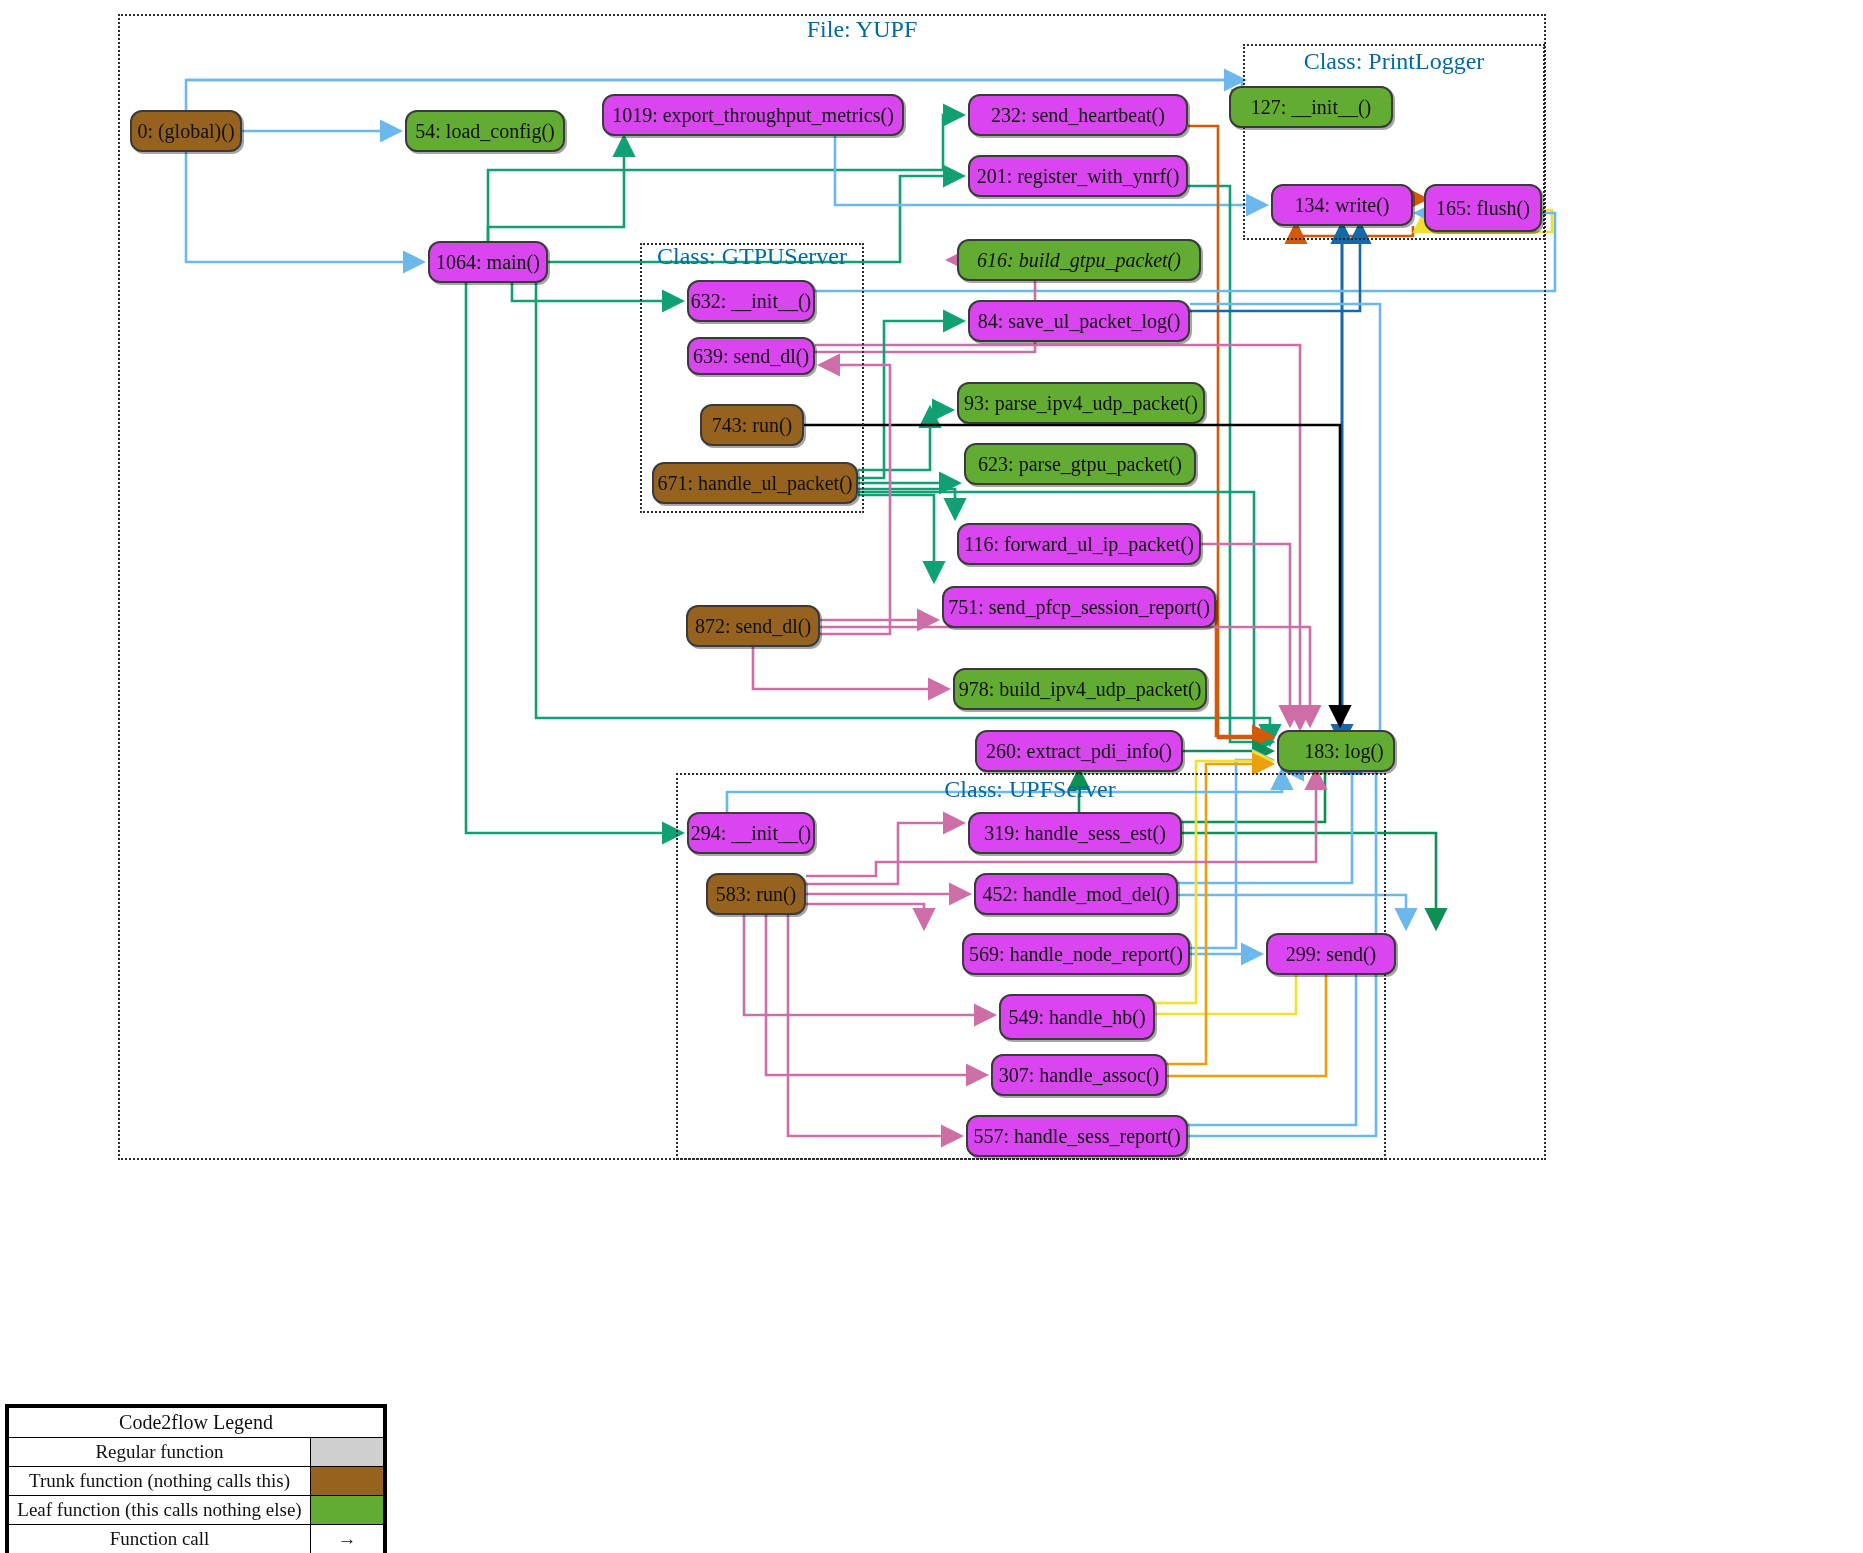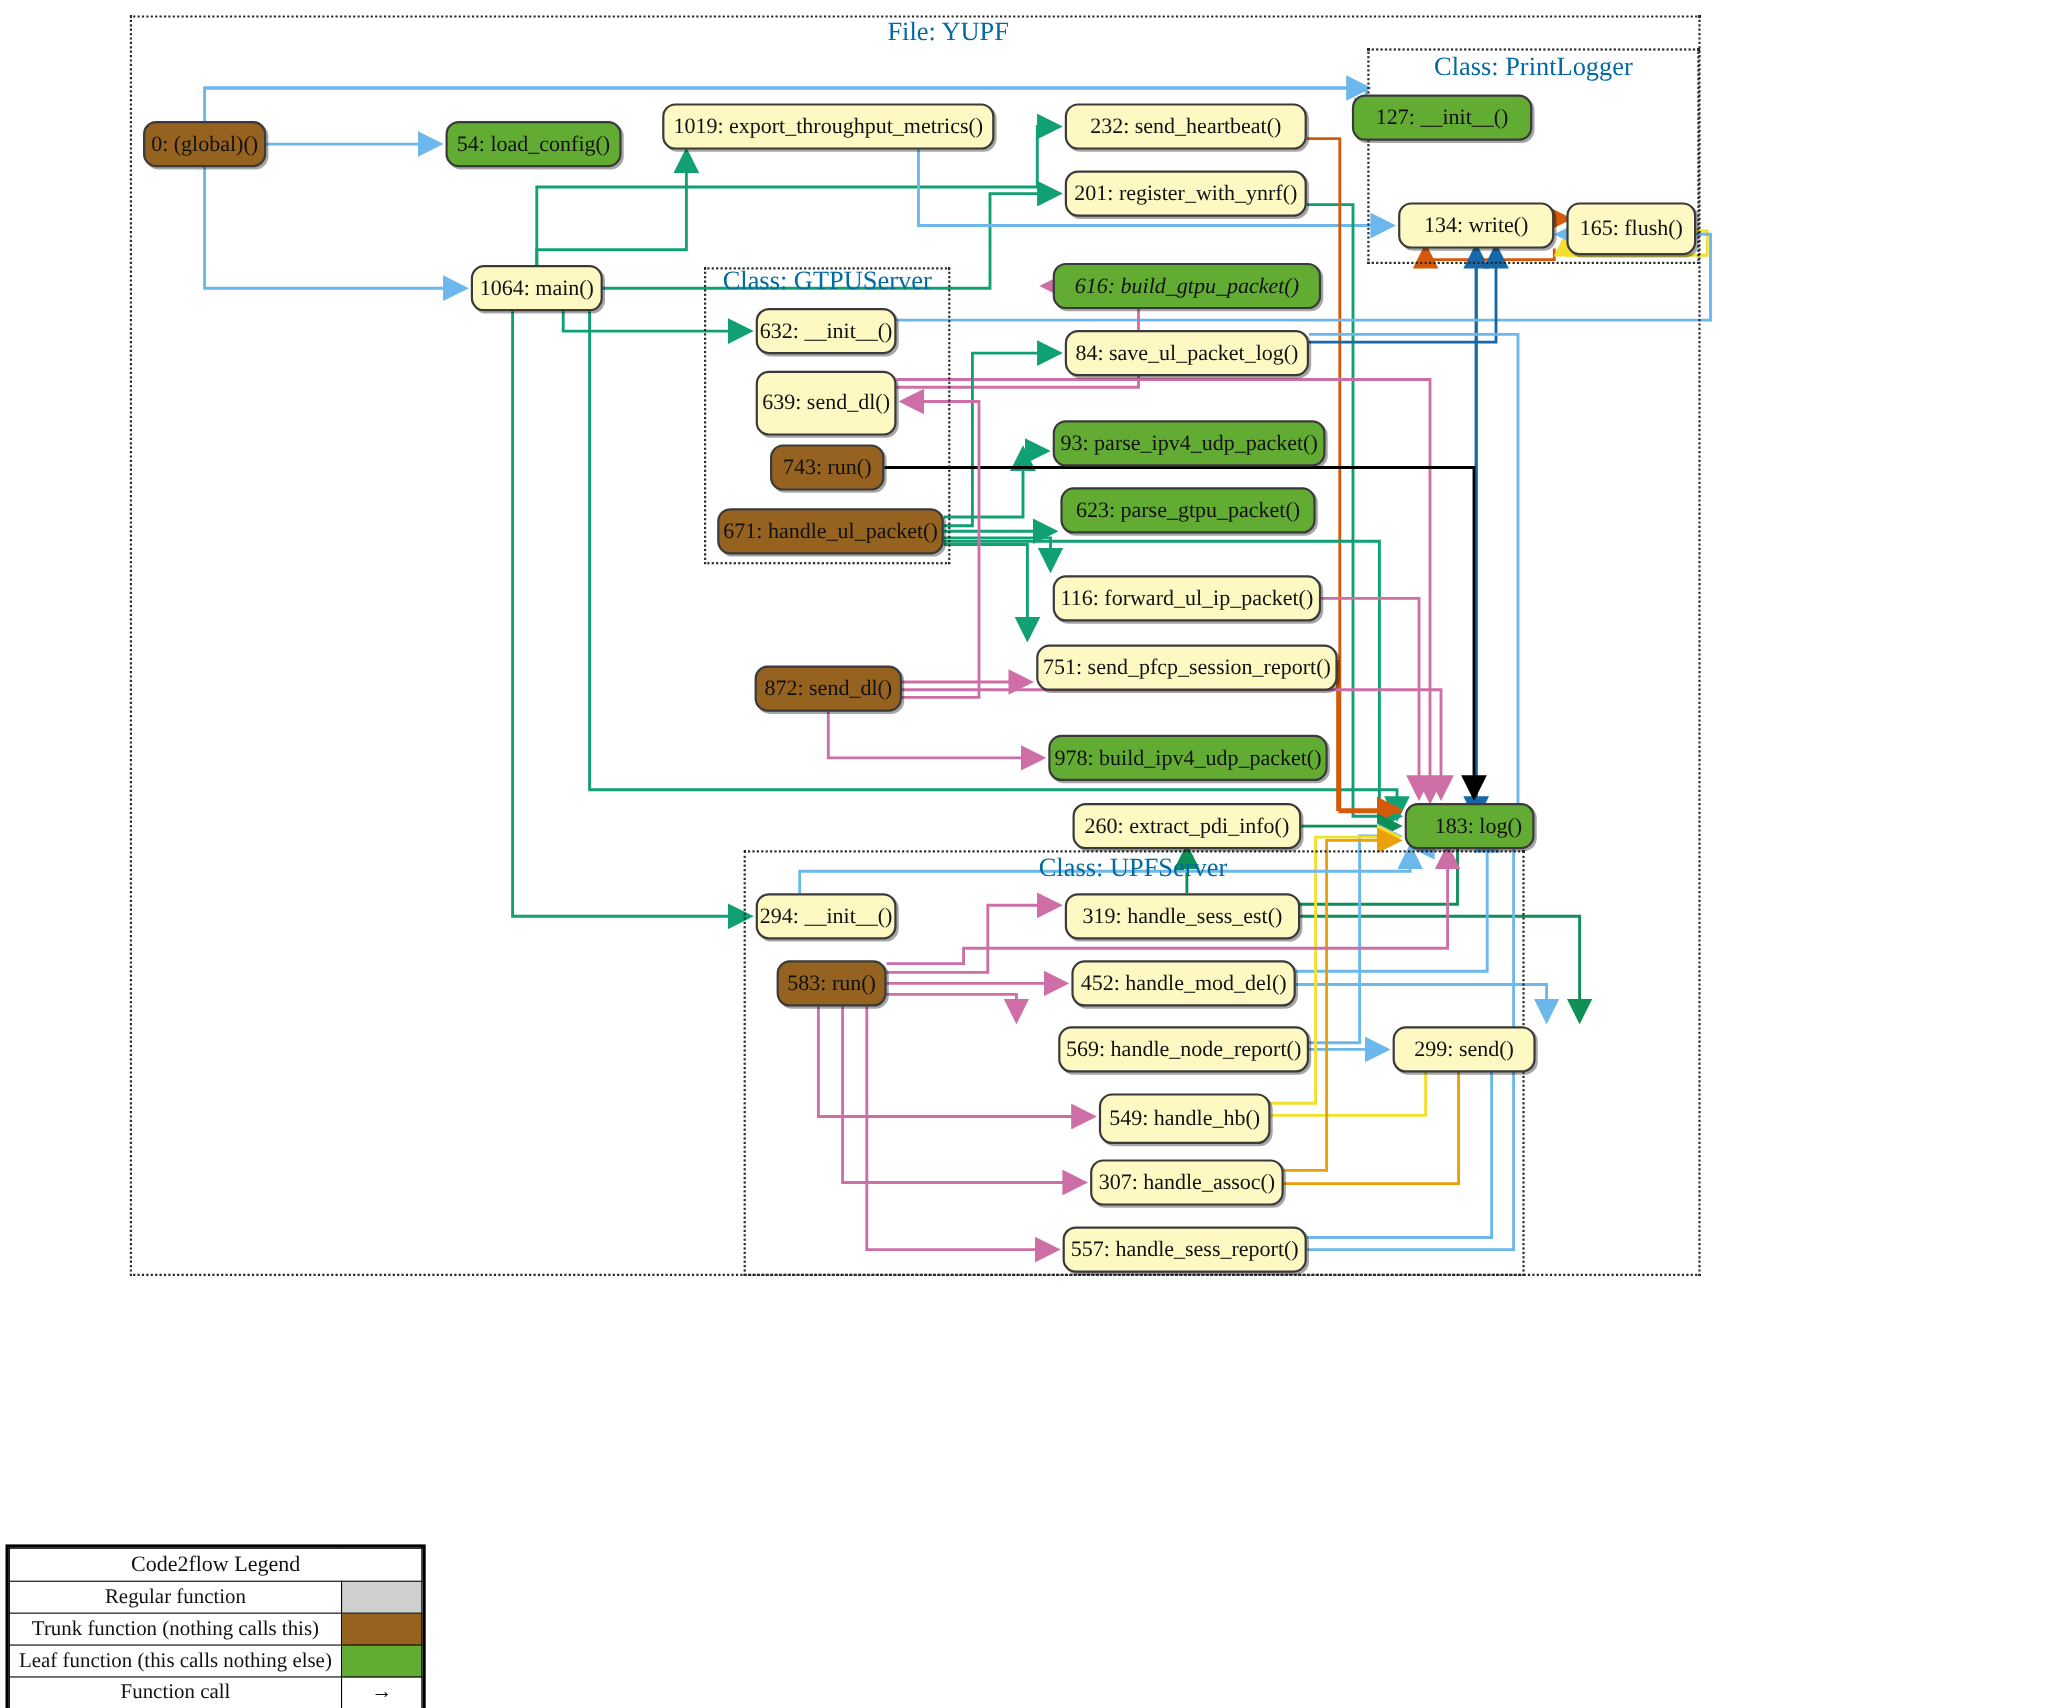--- a/index.html
+++ b/index.html
@@ -9,21 +9,21 @@
   
   .cluster{position:absolute;border:2px dotted #2b2b2b;box-sizing:border-box;}
   .cluster-label{position:absolute;font-size:24px;color:#0369a1;white-space:nowrap;
                  transform:translateX(-50%);background:transparent;}
 
   
   .node{position:absolute;box-sizing:border-box;border:2px solid #3a3a3a;border-radius:12px;
         display:flex;align-items:center;justify-content:center;
         font-size:20px;color:#111;white-space:nowrap;
         box-shadow:2px 2px 0 rgba(0,0,0,.35);padding:0 12px;}
-  .n-regular{background:#fef9c3;}
+  .n-regular{background:#d946ef;}
   .n-trunk{background:#96621f;}
   .n-leaf{background:#63ac33;}
 
   
   #edges{position:absolute;left:0;top:0;width:1863px;height:1553px;pointer-events:none;}
 
   
   #legend{position:absolute;left:5px;top:1404px;width:376px;border:3px solid #000;background:#fff;}
   #legend table{border-collapse:collapse;width:100%;}
   #legend td{border:1.5px solid #000;font-size:19px;text-align:center;padding:3px 6px;color:#111;}
@@ -237,21 +237,21 @@
       </div>
       <div class="node n-leaf" style="left: 957px; top: 239px; width: 244px; height: 42px; font-style: italic;">
         <span>616: build_gtpu_packet()</span>
       </div>
       <div class="node n-regular" style="left: 687px; top: 280px; width: 128px; height: 42px;">
         <span>632: __init__()</span>
       </div>
       <div class="node n-regular" style="left: 968px; top: 300px; width: 222px; height: 42px;">
         <span>84: save_ul_packet_log()</span>
       </div>
-      <div class="node n-regular" style="left: 687px; top: 337px; width: 128px; height: 59px;">
+      <div class="node n-regular" style="left: 687px; top: 337px; width: 128px; height: 38px;">
         <span>639: send_dl()</span>
       </div>
       <div class="node n-leaf" style="left: 957px; top: 382px; width: 248px; height: 42px;">
         <span>93: parse_ipv4_udp_packet()</span>
       </div>
       <div class="node n-trunk" style="left: 700px; top: 404px; width: 104px; height: 42px;">
         <span>743: run()</span>
       </div>
       <div class="node n-leaf" style="left: 964px; top: 443px; width: 232px; height: 42px;">
         <span>623: parse_gtpu_packet()</span>

